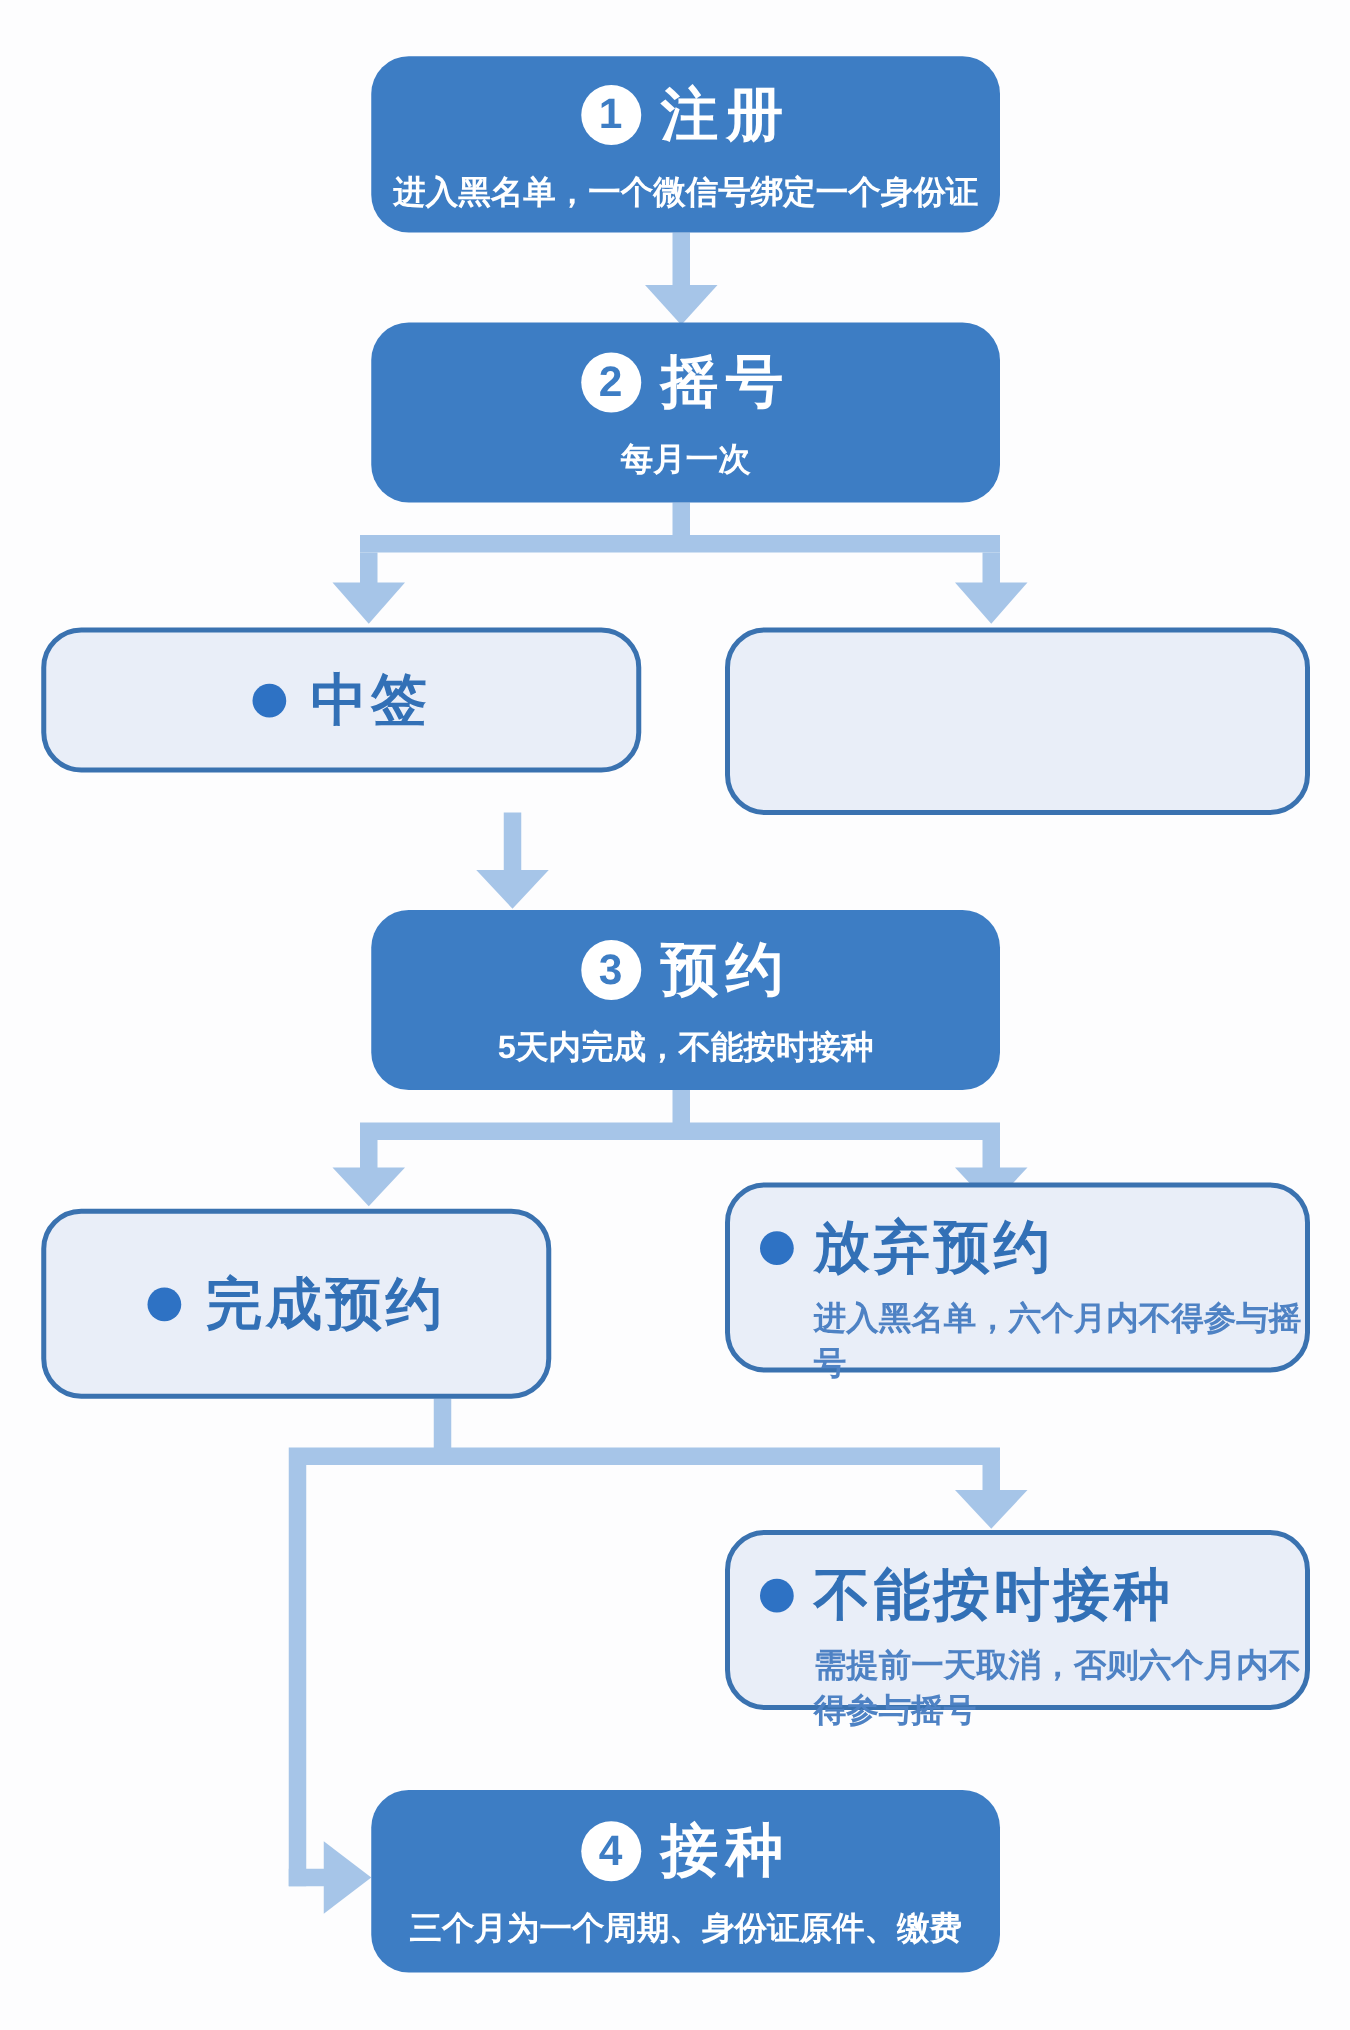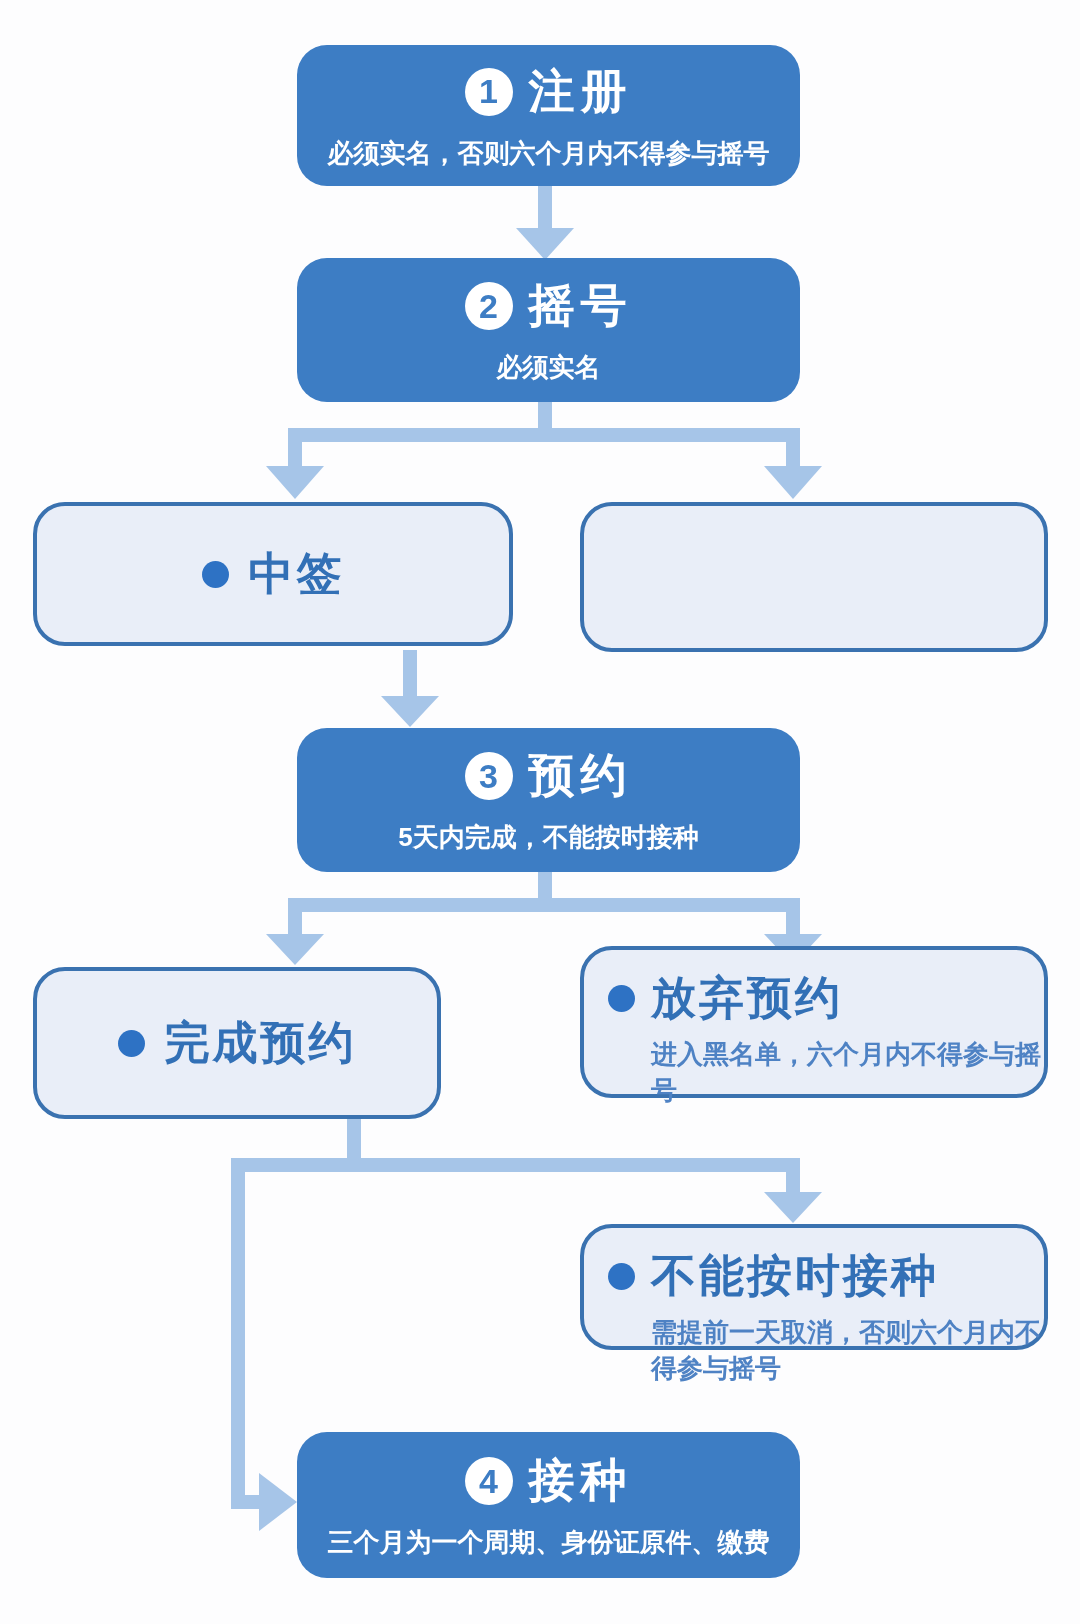--- a/index.html
+++ b/index.html
@@ -42,25 +42,25 @@
     margin-left:43px;margin-top:8px;width:392px;
     font-size:26px;line-height:36px;font-weight:600;
     color:var(--body-blue,#4e82c4);
   }
 
   #step1{top:45px;height:141px;}
   #step2{top:258px;height:144px;}
   #step3{top:728px;height:144px;}
   #step4{top:1432px;height:146px;}
 
-  #win{left:33px;top:502px;width:480px;height:144px;}
+  #win{left:33px;top:502px;width:480px;height:116px;}
   #lose{left:580px;top:502px;width:468px;height:150px;}
   #complete{left:33px;top:967px;width:408px;height:152px;}
   #abandon{left:580px;top:946px;width:468px;height:152px;}
-  #late{left:580px;top:1224px;width:468px;height:126px;}
+  #late{left:580px;top:1224px;width:468px;height:144px;}
 </style>
 </head>
 <body>
 
 <div class="canvas">
 
   <svg class="connectors" width="1080" height="1624" viewBox="0 0 1080 1624" aria-hidden="true">
     <g>
       <rect class="c" x="538" y="186" width="14" height="46"></rect>
       <polygon class="c" points="516,228 574,228 545,260"></polygon>
@@ -94,29 +94,29 @@
       <rect class="c" x="231" y="1495" width="30" height="14"></rect>
       <polygon class="c" points="259,1473 259,1531 297,1502"></polygon>
     </g>
   </svg>
 
   <div class="step" id="step1">
     <div class="step-title-row">
       <span class="num">1</span>
       <span class="step-title">注册</span>
     </div>
-    <div class="step-sub">必须实名，否则六个月内不得参与摇号</div>
+    <div class="step-sub">进入黑名单，一个微信号绑定一个身份证</div>
   </div>
 
   <div class="step" id="step2">
     <div class="step-title-row">
       <span class="num">2</span>
       <span class="step-title">摇号</span>
     </div>
-    <div class="step-sub">必须实名</div>
+    <div class="step-sub">每月一次</div>
   </div>
 
   <div class="outcome center" id="win">
     <span class="dot"></span>
     <span class="o-label">中签</span>
   </div>
 
   <div class="outcome detail" id="lose">
   </div>
 

